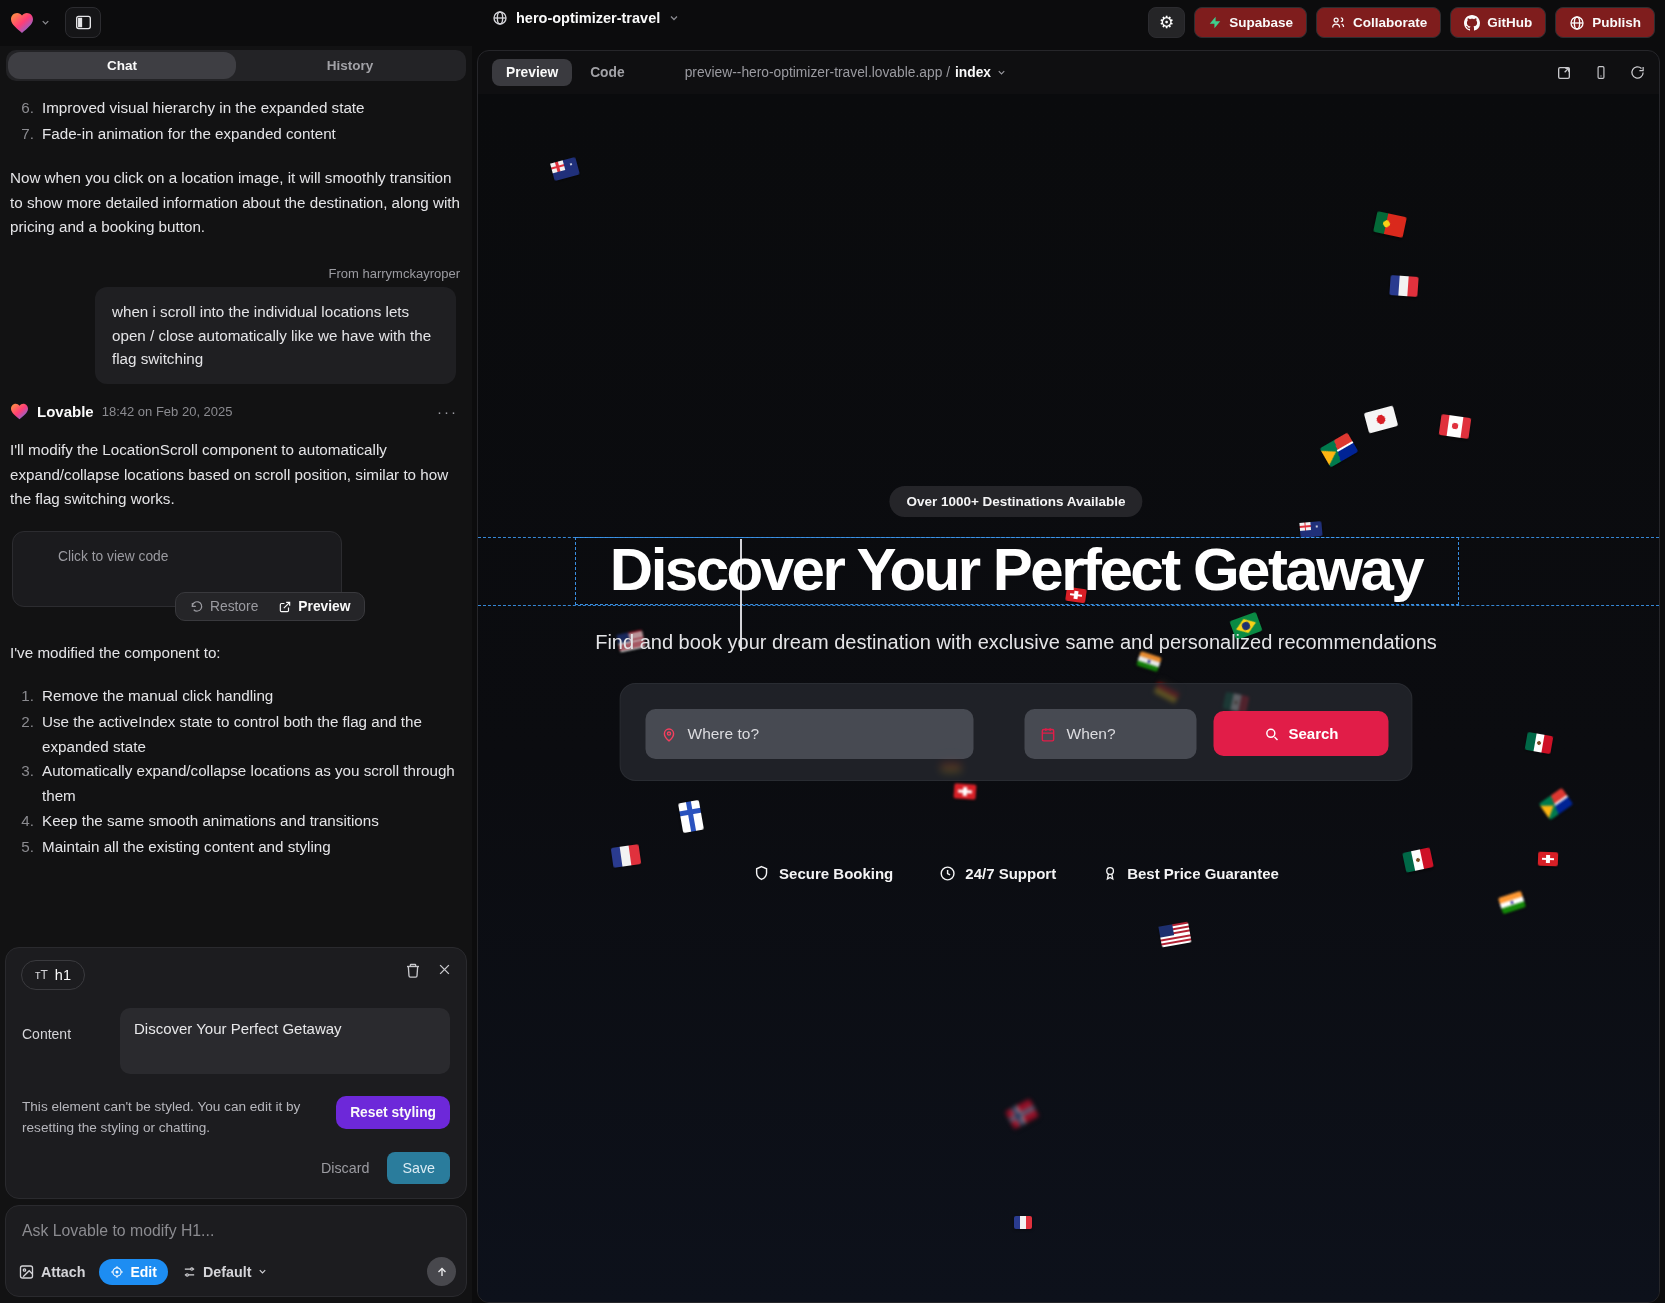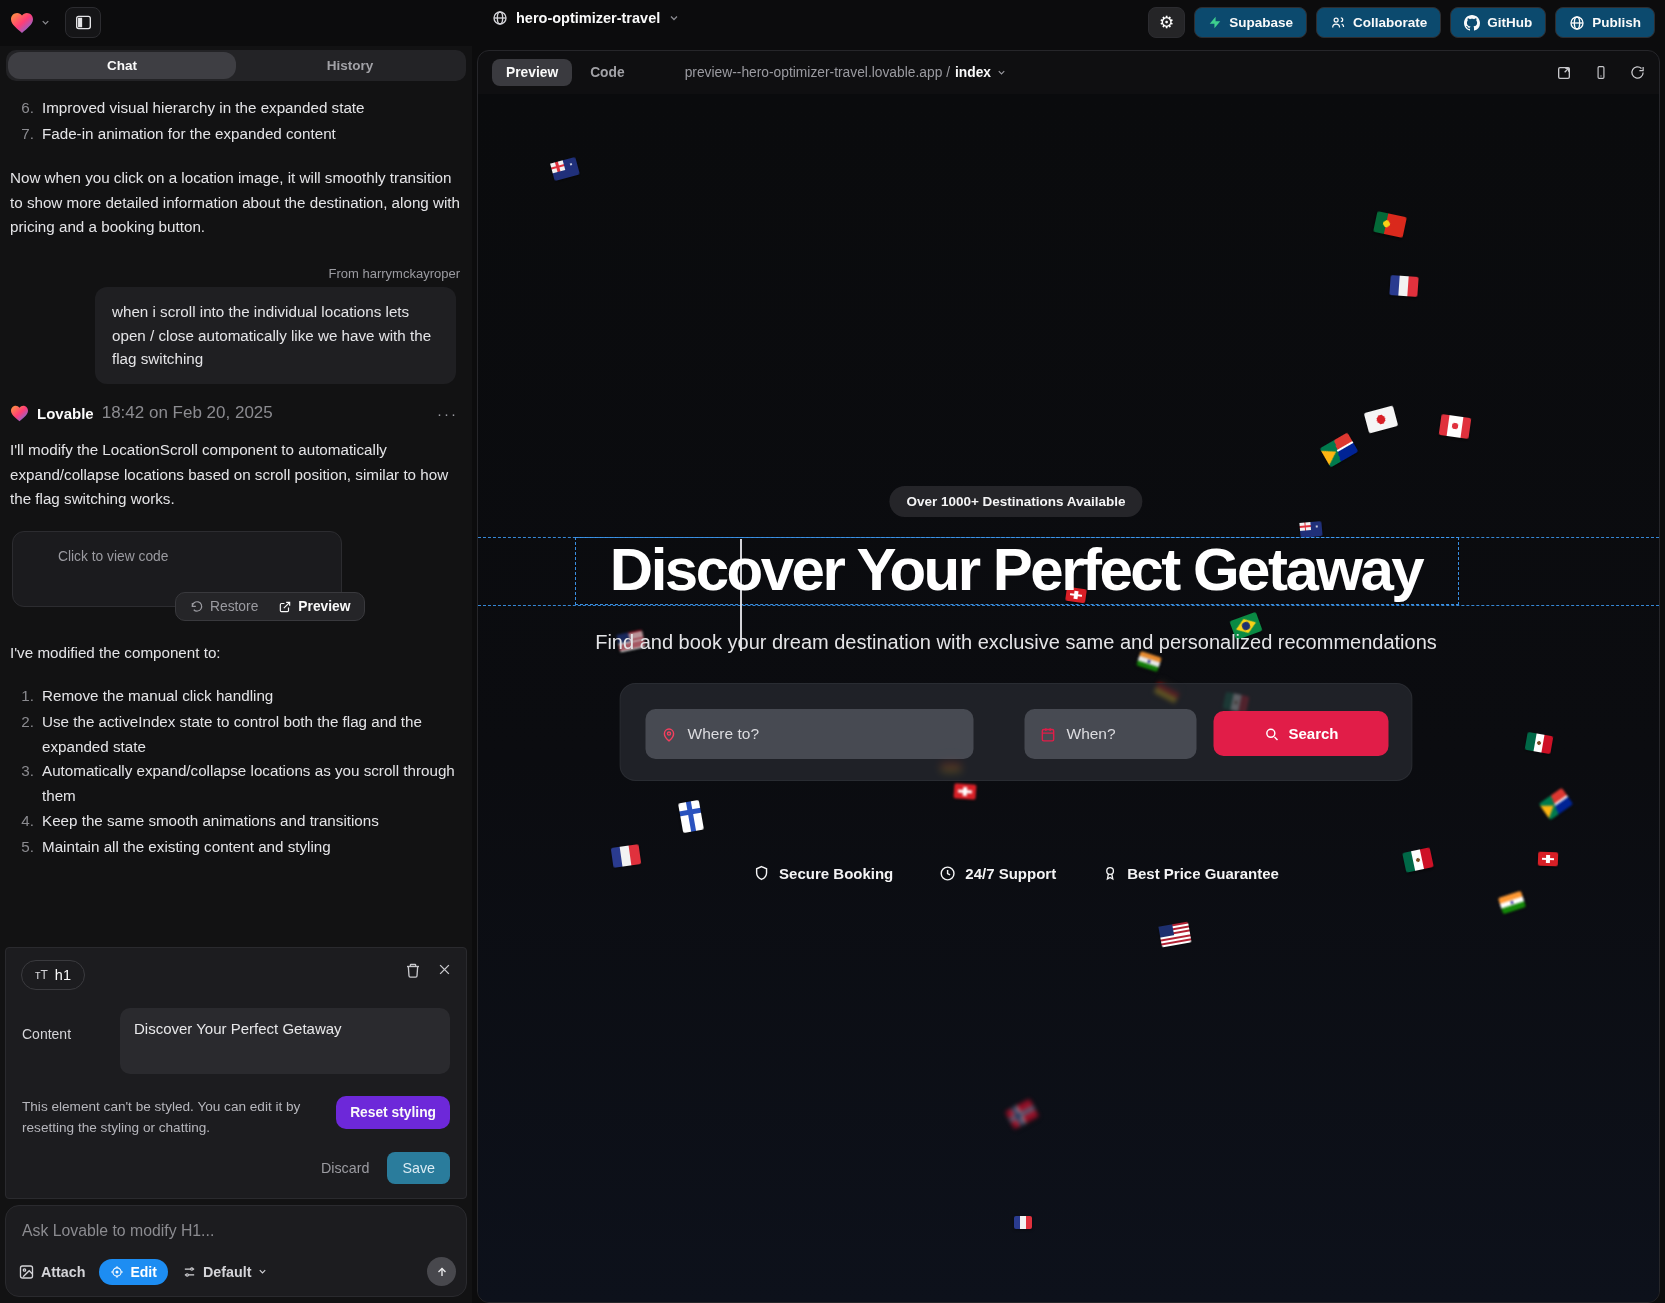--- a/index.html
+++ b/index.html
@@ -10,50 +10,50 @@
   
   .hdr { position:absolute; left:0; top:0; width:100%; height:46px; background:#0c0c0d; }
   .hdr-left { position:absolute; left:10px; top:7px; display:flex; align-items:center; gap:6px; }
   .logo-heart { width:24px; height:22px; display:block; cursor:pointer; }
   .chev { color:#8b8b90; }
   .icon-btn { width:36px; height:31px; border:1px solid #2c2c30; background:#151517; border-radius:8px; display:flex; align-items:center; justify-content:center; color:#e4e4e7; cursor:pointer; margin-left:8px; }
   .hdr-center { position:absolute; left:492px; top:10px; display:flex; align-items:center; gap:8px; color:#fafafa; font-size:14.5px; font-weight:700; cursor:pointer; }
   .hdr-center .globe { color:#d4d4d8; }
   .hdr-right { position:absolute; right:10px; top:7px; display:flex; align-items:center; gap:9px; }
   .sq-btn { width:37px; height:31px; background:#252527; border:1px solid #2c2c30; border-radius:8px; color:#fff; font-size:17px; display:flex; align-items:center; justify-content:center; cursor:pointer; }
-  .pill-btn { height:31px; display:flex; align-items:center; gap:7px; background:#0c4a6e; border:1px solid #2e2e31; border-radius:8px; padding:0 13px; color:#fafafa; font-size:13.5px; font-weight:600; cursor:pointer; }
+  .pill-btn { height:31px; display:flex; align-items:center; gap:7px; background:#7f1d1d; border:1px solid #2e2e31; border-radius:8px; padding:0 13px; color:#fafafa; font-size:13.5px; font-weight:600; cursor:pointer; }
 
   
   .chat-panel { position:absolute; left:0; top:46px; width:472px; height:1257px; background:#121213; }
   .tabs { position:absolute; left:6px; right:6px; top:4px; height:31px; background:#232326; border-radius:10px; display:flex; padding:2px; }
   .tab { flex:1; display:flex; align-items:center; justify-content:center; font-size:13.5px; font-weight:600; color:#a1a1a6; border-radius:12px; cursor:pointer; }
   .tab.active { background:#3e3e43; color:#fafafa; }
 
   .blk { position:absolute; left:10px; right:12px; font-size:15.2px; line-height:1.62; color:#e4e4e7; }
   .olist .row { display:flex; gap:8px; min-height:26px; }
   .olist .num { width:24px; text-align:right; color:#8b8b90; flex:none; }
   .from-label { text-align:right; color:#9b9ba1; font-size:13px; }
   .bubble { position:absolute; left:95px; right:16px; background:#1f1f22; border-radius:12px; padding:13px 17px; font-size:15.2px; line-height:1.55; color:#e4e4e7; }
   .lov-row { position:absolute; left:10px; right:14px; display:flex; align-items:center; gap:8px; }
   .lov-heart { width:19px; height:17px; }
   .lov-name { font-weight:700; color:#fafafa; font-size:15px; }
-  .lov-time { color:#8b8b90; font-size:17px; }
+  .lov-time { color:#8b8b90; font-size:13px; }
   .lov-dots { margin-left:auto; color:#9b9ba1; font-size:15px; letter-spacing:2px; cursor:pointer; }
 
   .edit-card { position:absolute; left:12px; top:485px; width:330px; height:76px; background:#1b1b1e; border:1px solid #2c2c30; border-radius:12px; padding:13px 14px; cursor:pointer; }
   .edit-card .r1 { display:flex; align-items:center; gap:9px; color:#fafafa; font-size:14.3px; font-weight:600; }
   .edit-card .r1 .cchev { margin-left:auto; color:#c8c8cc; }
   .edit-card .r2 { margin-left:31px; margin-top:4px; color:#9b9ba1; font-size:13.8px; }
   .rp-pill { position:absolute; left:175px; top:546px; height:29px; display:flex; align-items:center; background:#252528; border:1px solid #39393d; border-radius:10px; padding:8px 4px; }
   .rp-btn { display:flex; align-items:center; gap:6px; font-size:13.8px; padding:0 10px; cursor:pointer; }
   .rp-btn.muted { color:#9b9ba1; }
   .rp-btn.lit { color:#fafafa; font-weight:600; }
 
   
-  .ed-panel { position:absolute; left:5px; right:5px; top:901px; height:252px; background:#1c1c1f; border:1px solid #2a2a2e; border-radius:4px; }
+  .ed-panel { position:absolute; left:5px; right:5px; top:901px; height:252px; background:#1c1c1f; border:1px solid #2a2a2e; border-radius:14px; }
   .tag-pill { position:absolute; left:15px; top:12px; height:30px; border:1px solid #3a3a3e; border-radius:999px; display:flex; align-items:center; gap:7px; padding:0 13px; color:#fafafa; font-size:14.5px; cursor:pointer; }
   .tag-tt { font-size:12px; color:#d4d4d8; }
   .ed-icons { position:absolute; right:14px; top:14px; display:flex; gap:16px; color:#c8c8cc; }
   .ed-icons span { cursor:pointer; }
   .ed-label { position:absolute; left:16px; top:78px; font-size:14px; color:#d4d4d8;text-align:center; }
   .ed-textarea { position:absolute; left:114px; right:16px; top:60px; height:66px; background:#2a2a2e; border:none; border-radius:10px; color:#e8e8ea; font-size:15px; padding:12px 14px; resize:none; font-family:"Liberation Sans",sans-serif; outline:none; }
   .ed-note { position:absolute; left:16px; top:148px; width:300px; font-size:13.6px; line-height:1.55; color:#b6b6bc; }
   .reset-btn { position:absolute; right:16px; top:148px; background:#6d28d9; border:none; border-radius:10px; color:#fafafa; font-size:13.8px; font-weight:600; padding:9px 14px; cursor:pointer; }
   .ed-actions { position:absolute; right:16px; bottom:14px; display:flex; align-items:center; gap:18px; }
   .discard-btn { color:#9b9ba1; font-size:14.3px; background:none; border:none; cursor:pointer; }

